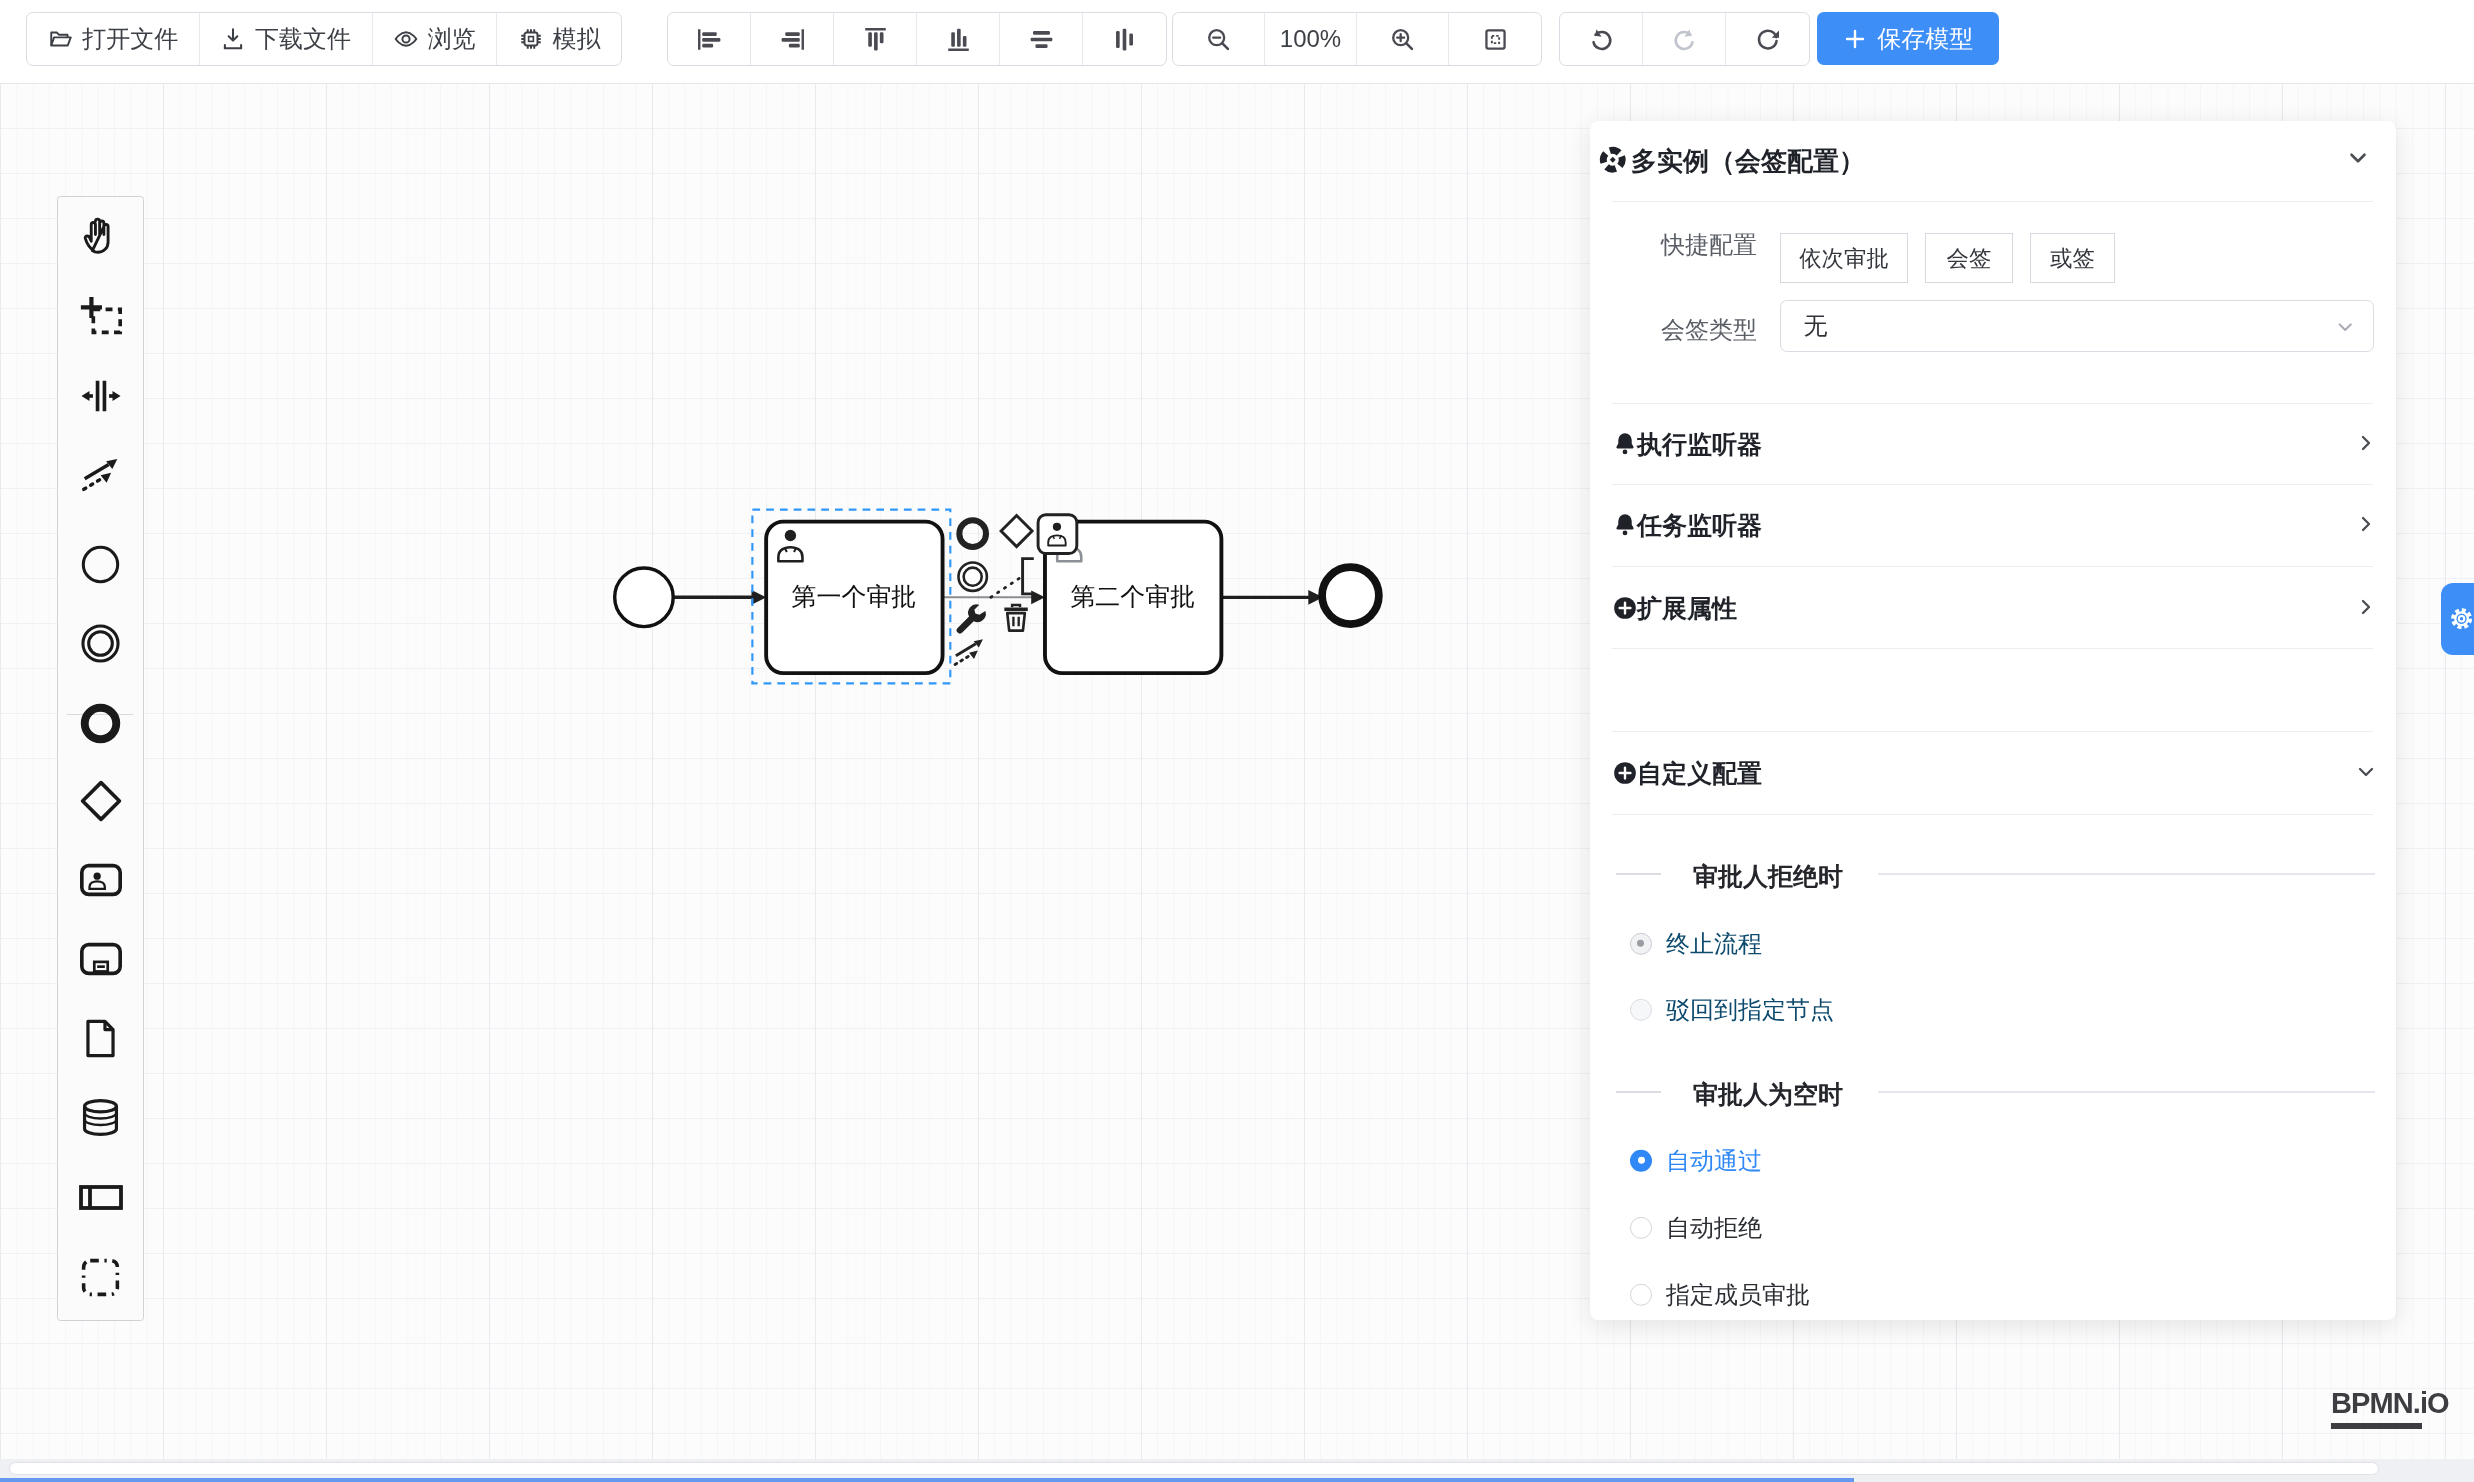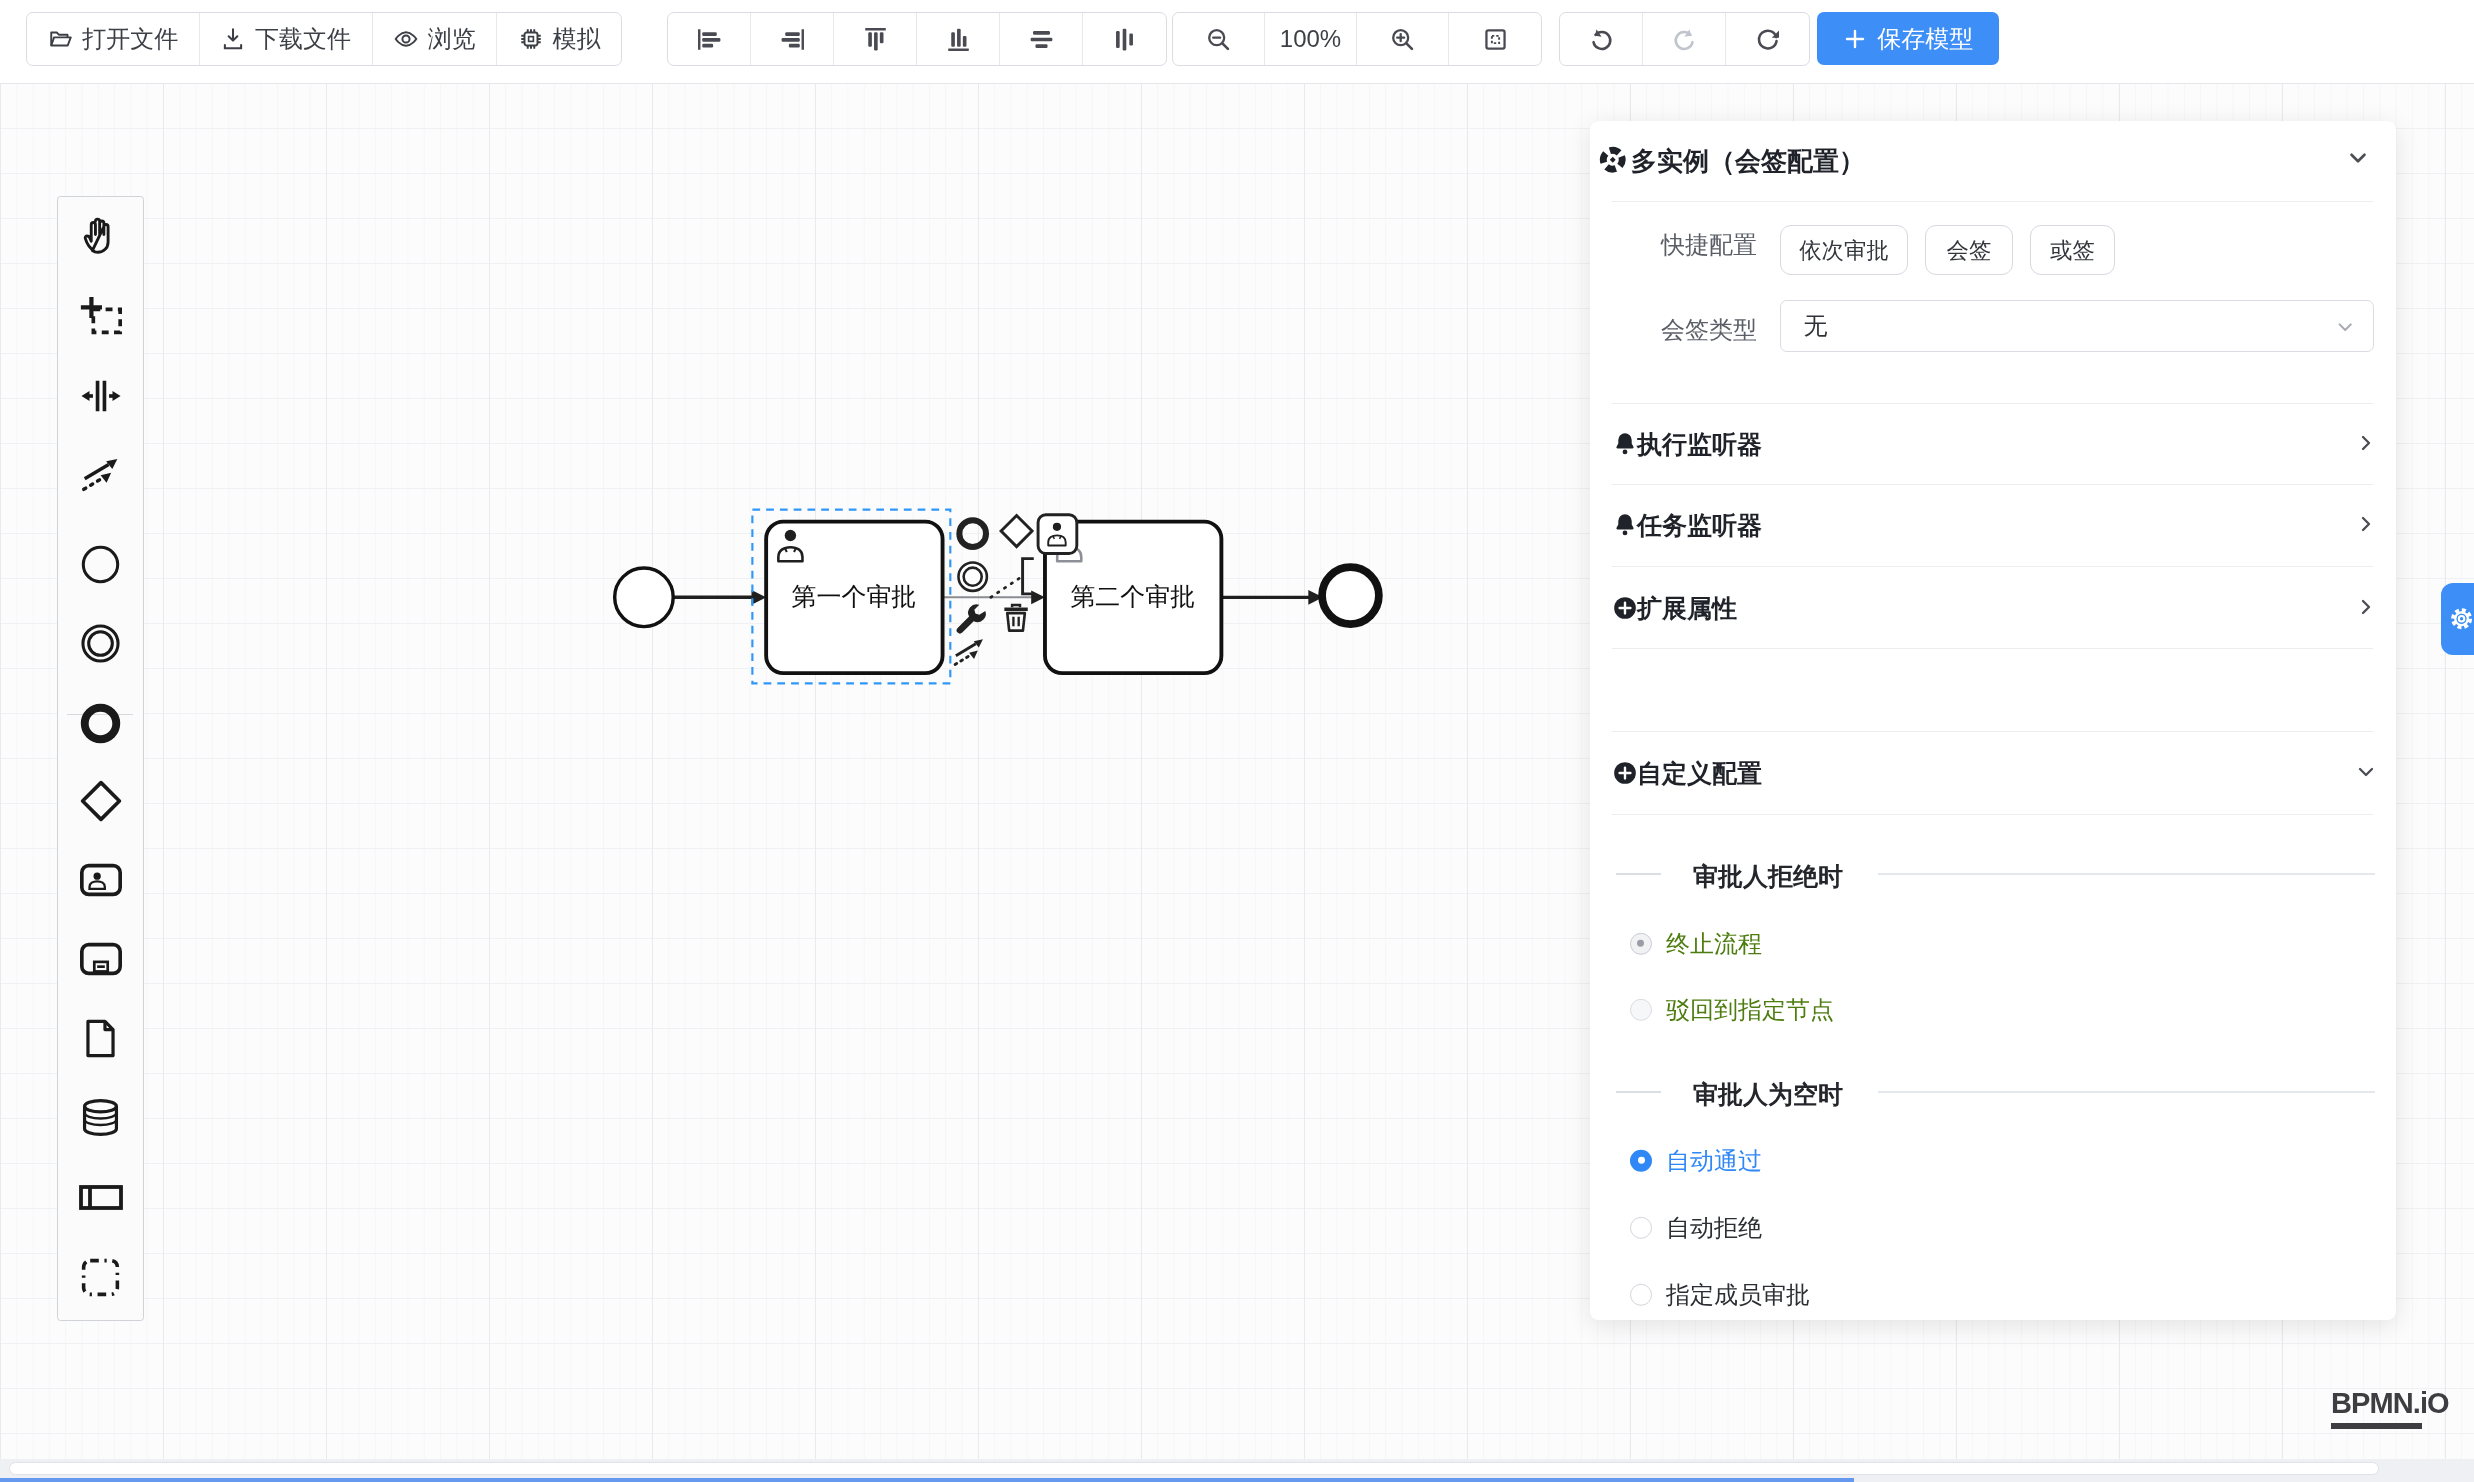--- a/index.html
+++ b/index.html
@@ -35,21 +35,21 @@
     display:flex;align-items:center;justify-content:center;}
   #pal-sep{position:absolute;left:8.6px;top:517px;width:66px;height:0.9px;background:#d6d9dd;}
   
   #panel{position:absolute;left:1590px;top:121px;width:806px;height:1199px;background:#fff;
     border-radius:8.6px;box-shadow:0 5.2px 26px rgba(0,0,0,.10);z-index:15;}
   .p-abs{position:absolute;box-sizing:border-box;}
   .divider{position:absolute;left:22.4px;width:761px;height:0.9px;background:#ebeef1;}
   .sec-label{font-size:25px;font-weight:600;color:#1f2329;}
   .gray-label{font-size:24px;color:#5a5e66;}
   .chev{position:absolute;}
-  .qbtn{position:absolute;top:104px;height:48px;border:0.9px solid #d6d9df;border-radius:11px;
+  .qbtn{position:absolute;top:112px;height:48px;border:0.9px solid #d6d9df;border-radius:0;
     display:flex;align-items:center;justify-content:center;font-size:22.4px;color:#33363c;background:#fff;}
   #sign-select{position:absolute;left:190px;top:179px;width:594px;height:52px;
     border:0.9px solid #d9dce2;border-radius:6.9px;display:flex;align-items:center;
     padding:0 22.4px;font-size:24px;color:#303238;box-sizing:border-box;}
   .acc-row{position:absolute;left:0;width:806px;height:52px;}
   .acc-ic{position:absolute;left:22.4px;top:50%;transform:translateY(-50%);}
   .acc-label{position:absolute;left:47px;top:50%;transform:translateY(-50%);text-align:right;}
   .title-row{position:absolute;width:806px;height:34px;}
   .tl-short{position:absolute;left:26px;top:16.3px;width:45px;height:1.7px;background:#dadde2;}
   .tl-long{position:absolute;left:288px;top:16.3px;width:497px;height:1.7px;background:#e4e7eb;}
@@ -58,21 +58,21 @@
   .radio{position:absolute;left:40px;top:50%;transform:translateY(-50%);width:22.4px;height:22.4px;
     border-radius:50%;border:1.7px solid #d3d6dc;background:#fff;box-sizing:border-box;}
   .radio.sel-blue{border:none;background:#2f88f6;}
   .radio.sel-blue::after{content:"";position:absolute;left:7.7px;top:7.7px;width:6.9px;height:6.9px;
     border-radius:50%;background:#fff;}
   .radio.dis{border:1.7px solid #dadde2;background:#f6f7f9;}
   .radio.dis-sel{border:1.7px solid #c9ccd2;background:#f1f2f4;}
   .radio.dis-sel::after{content:"";position:absolute;left:6px;top:6px;width:6.9px;height:6.9px;
     border-radius:50%;background:#9a9da3;}
   .radio-label{position:absolute;left:76px;top:50%;transform:translateY(-50%);font-size:24px;color:#2b2e33;}
-  .radio-label.dis{color:#4d7c0f;}
+  .radio-label.dis{color:#0c4a6e;}
   .radio-label.blue{color:#2f88f6;}
   
   #gear-tab{position:absolute;left:2441px;top:583px;width:34px;height:72px;background:#3e8ef7;
     border-radius:12px 0 0 12px;z-index:15;display:flex;align-items:center;padding-left:6.9px;box-sizing:border-box;}
   
   #logo{position:absolute;left:2331px;top:1387px;z-index:5;}
   #logo .txt{font-size:29px;font-weight:bold;color:#3d3d42;letter-spacing:-0.9px;}
   #logo .bar{width:91px;height:6px;background:#3d3d42;margin-top:2.6px;}
   
   #hscroll-track{position:absolute;left:0;top:1459px;width:2475px;height:23px;background:#eef0f3;z-index:18;}

